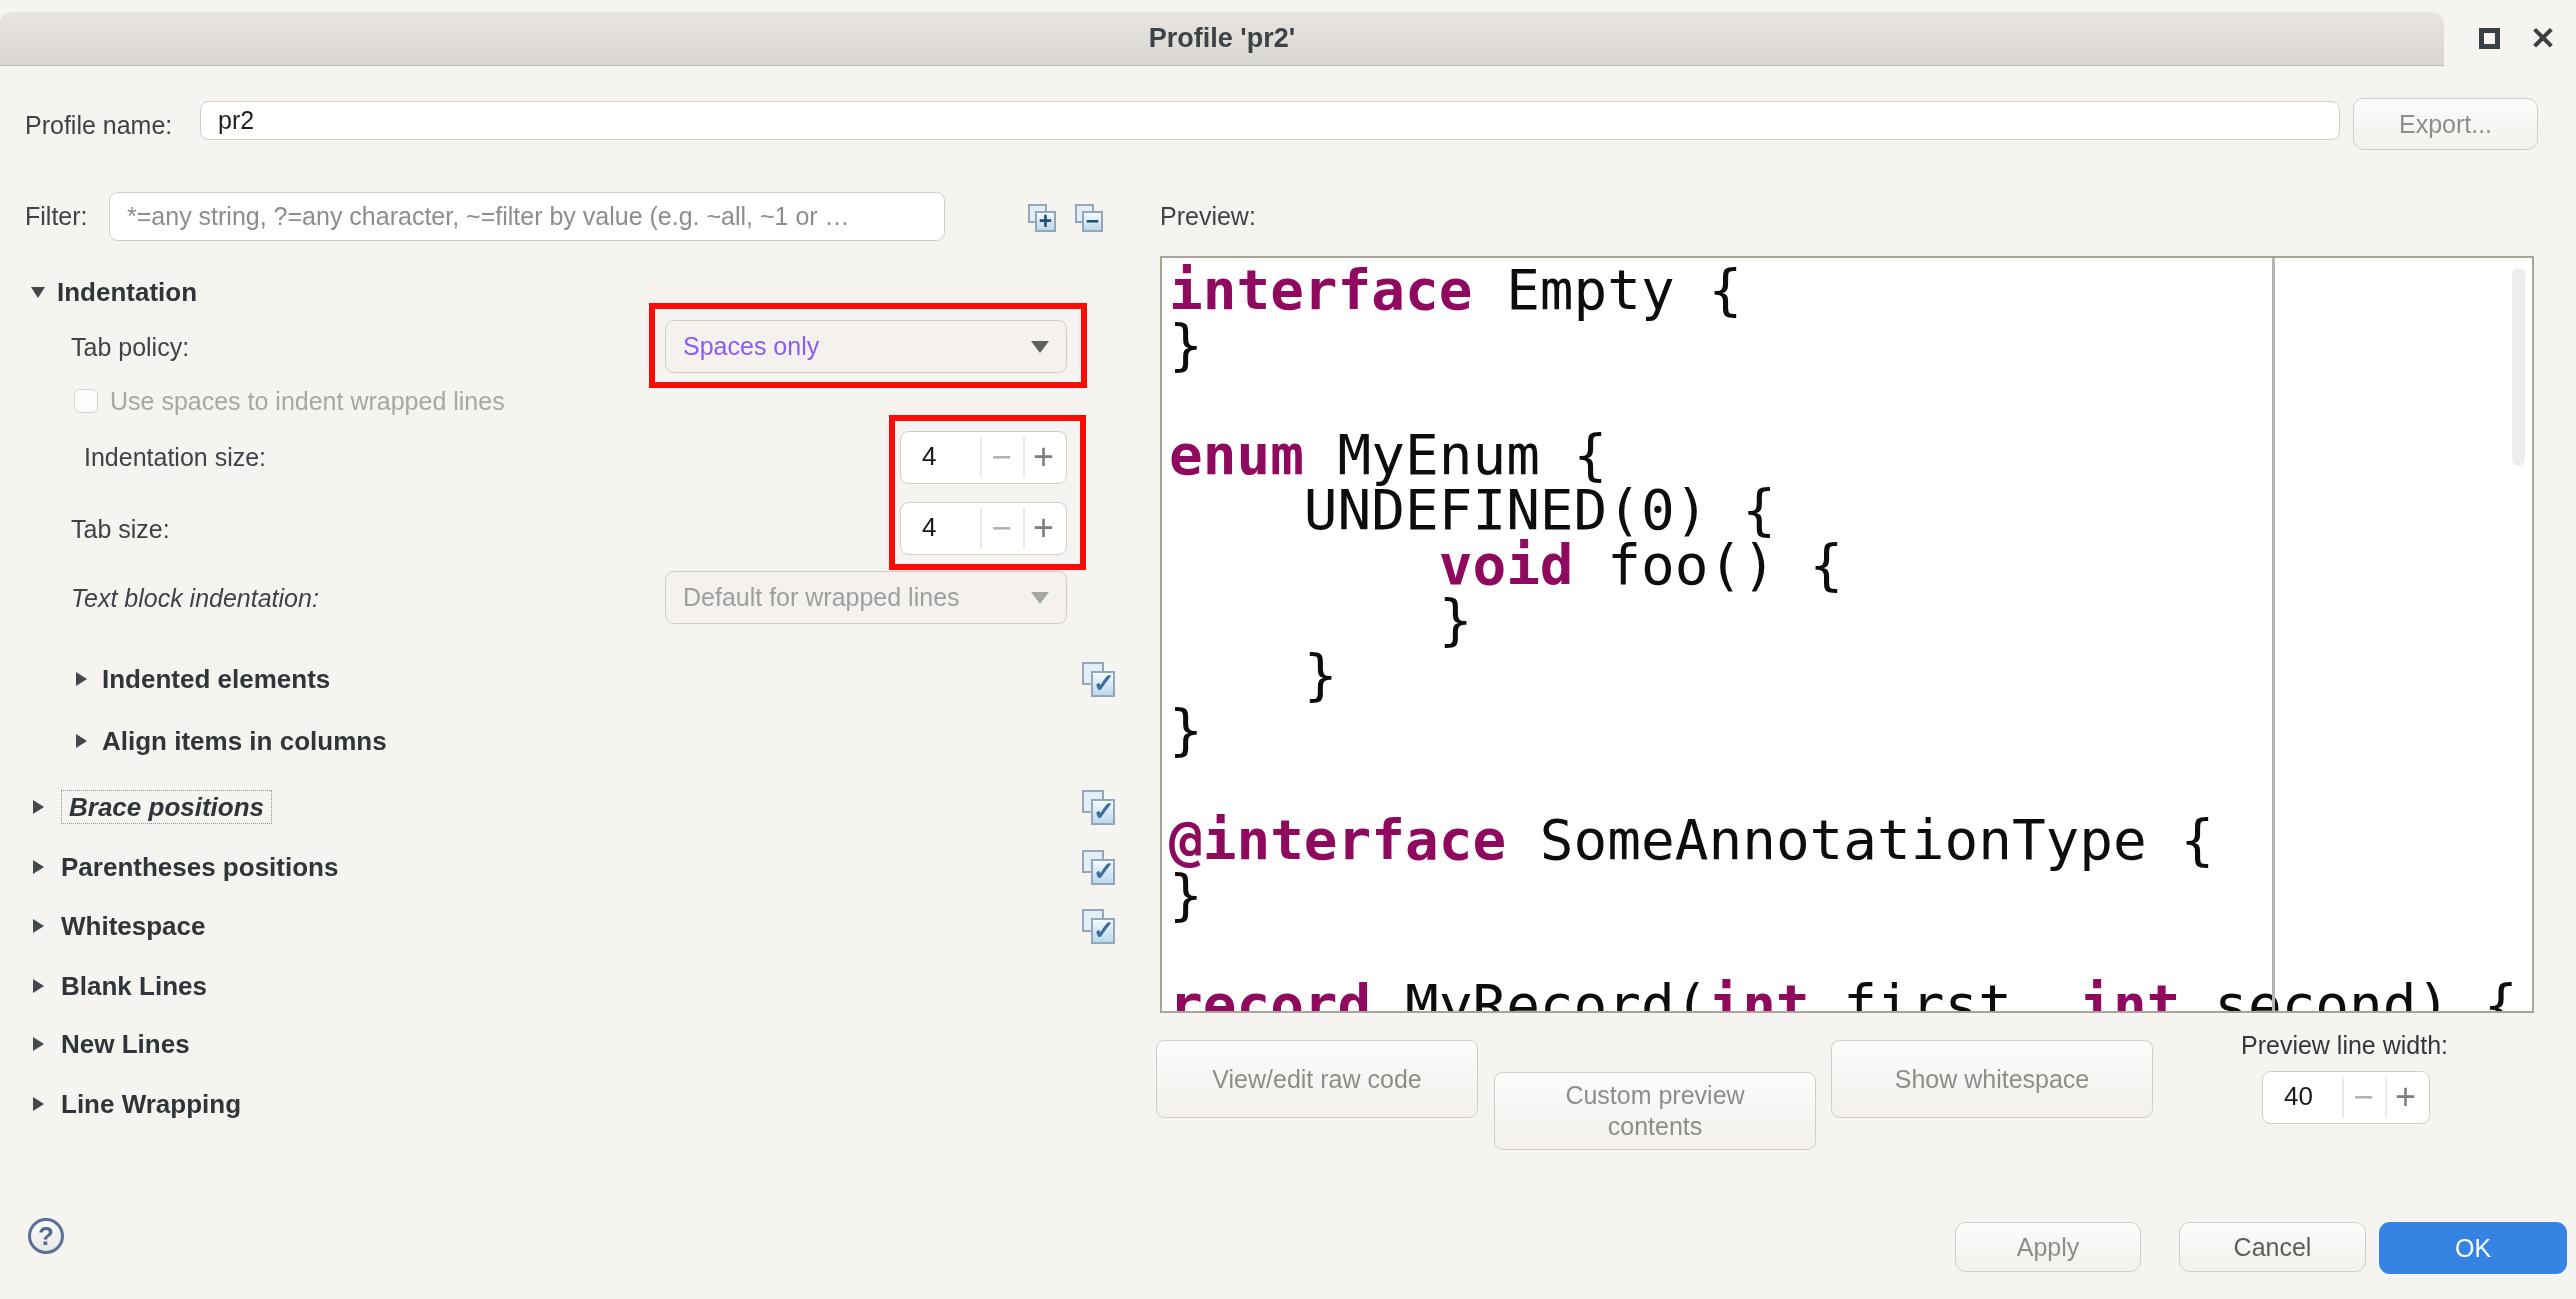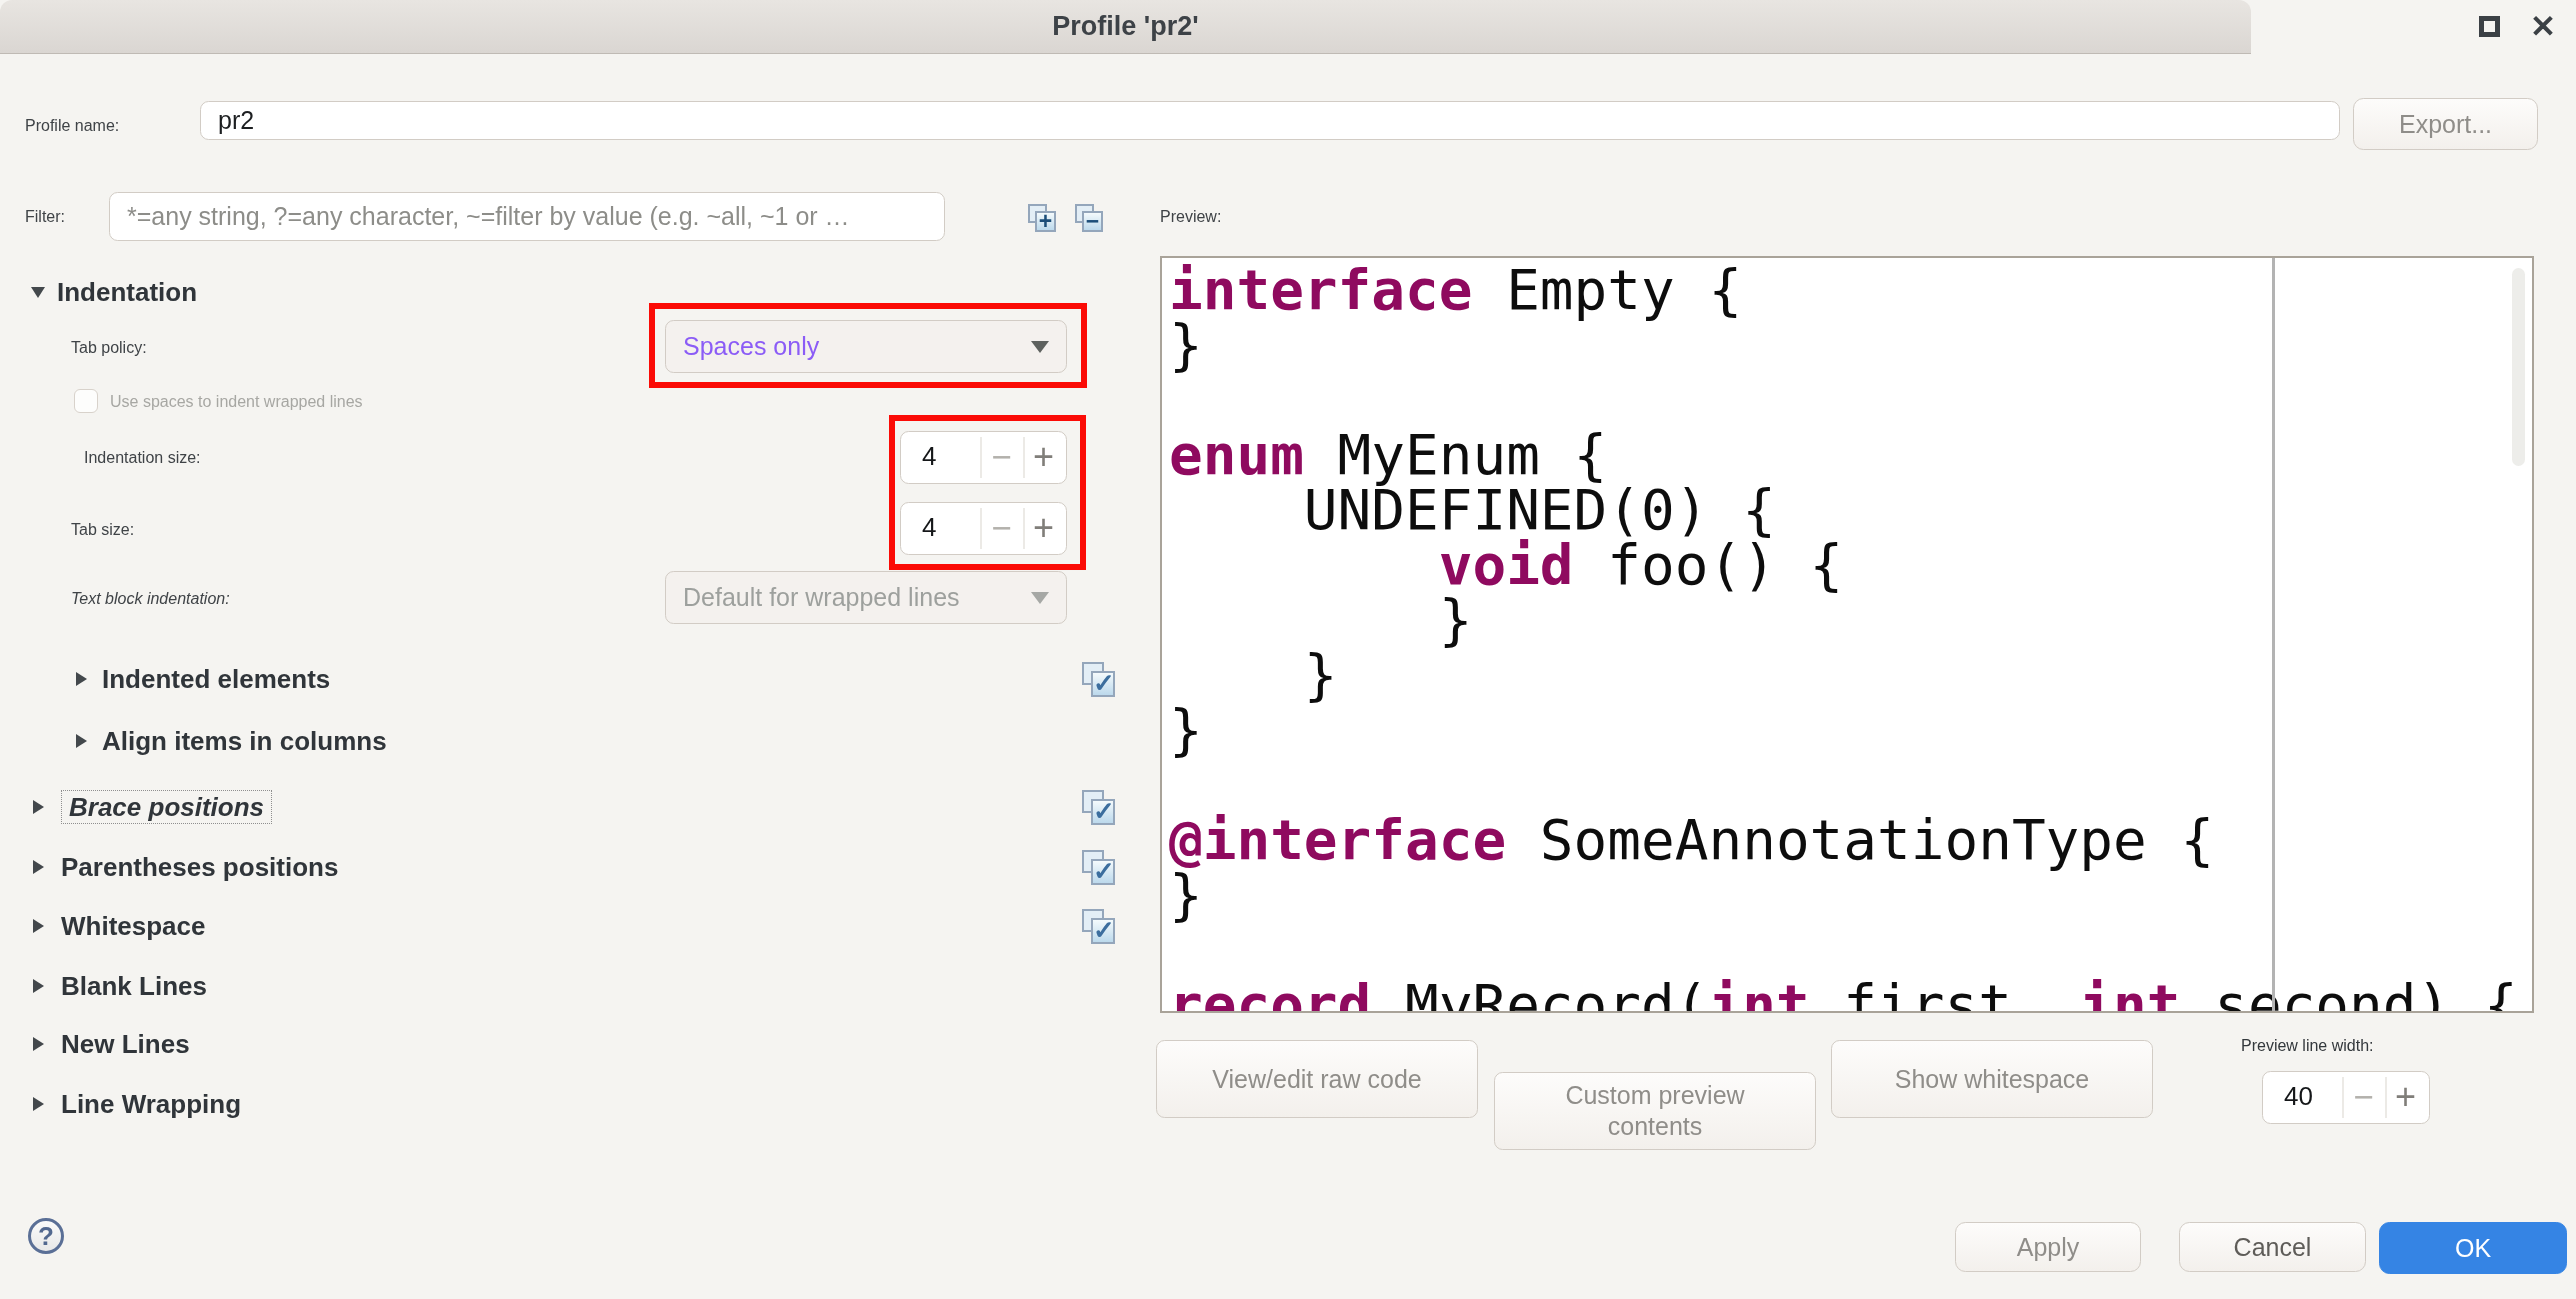--- a/index.html
+++ b/index.html
@@ -13,31 +13,31 @@
     --graytext:#8f8d89;
   }
   *{margin:0;padding:0;box-sizing:border-box;}
   body{
     width:2576px;height:1299px;position:relative;overflow:hidden;
     background:var(--bg);
     font-family:"Liberation Sans", sans-serif;
     color:var(--dark);
   }
   
-  .titlebar{position:absolute;left:0;top:0;width:2251px;height:54px;
+  .titlebar{position:absolute;left:0;top:12px;width:2444px;height:54px;
     background:linear-gradient(#e8e5e1,#dad6d2);
     border-bottom:1.7px solid #bfbab4;border-radius:12px 12px 0 0;}
   .title{position:absolute;left:0;right:0;top:0;height:53px;line-height:53px;
     text-align:center;font-size:27px;font-weight:bold;color:#3d4247;}
   .win-btn{position:absolute;top:0;height:53px;display:flex;align-items:center;justify-content:center;cursor:default;}
   .max-btn{left:2463px;width:52px;}
   .max-glyph{width:21px;height:21px;border:5.2px solid #3b4045;}
   .close-btn{left:2517px;width:52px;font-size:31px;font-weight:bold;color:#3b4045;}
   
-  .lbl{position:absolute;font-size:16px;color:#3f4347;height:35px;line-height:35px;white-space:nowrap;text-align:right;}
+  .lbl{position:absolute;font-size:25px;color:#3f4347;height:35px;line-height:35px;white-space:nowrap;text-align:right;}
   .row57{height:49px;line-height:49px;}
   .tinput{position:absolute;background:#fff;border:1.7px solid var(--border);border-radius:8.6px;
     font-family:"Liberation Sans", sans-serif;font-size:25px;color:#1d1f21;padding:0 17px;outline:none;}
   .tinput::placeholder{color:#8d8d89;}
   .btn{position:absolute;background:linear-gradient(#fdfcfb,#f3f0ec);border:1.7px solid var(--border);
     border-radius:10.4px;display:flex;align-items:center;justify-content:center;
     font-size:25px;color:var(--graytext);text-align:center;cursor:default;}
   .dropdown{position:absolute;width:402px;height:53px;background:#f4f1ee;border:1.7px solid var(--border);
     border-radius:8.6px;display:flex;align-items:center;padding:0 17px;font-size:25px;}
   .dd-text{flex:1;white-space:nowrap;overflow:hidden;}

